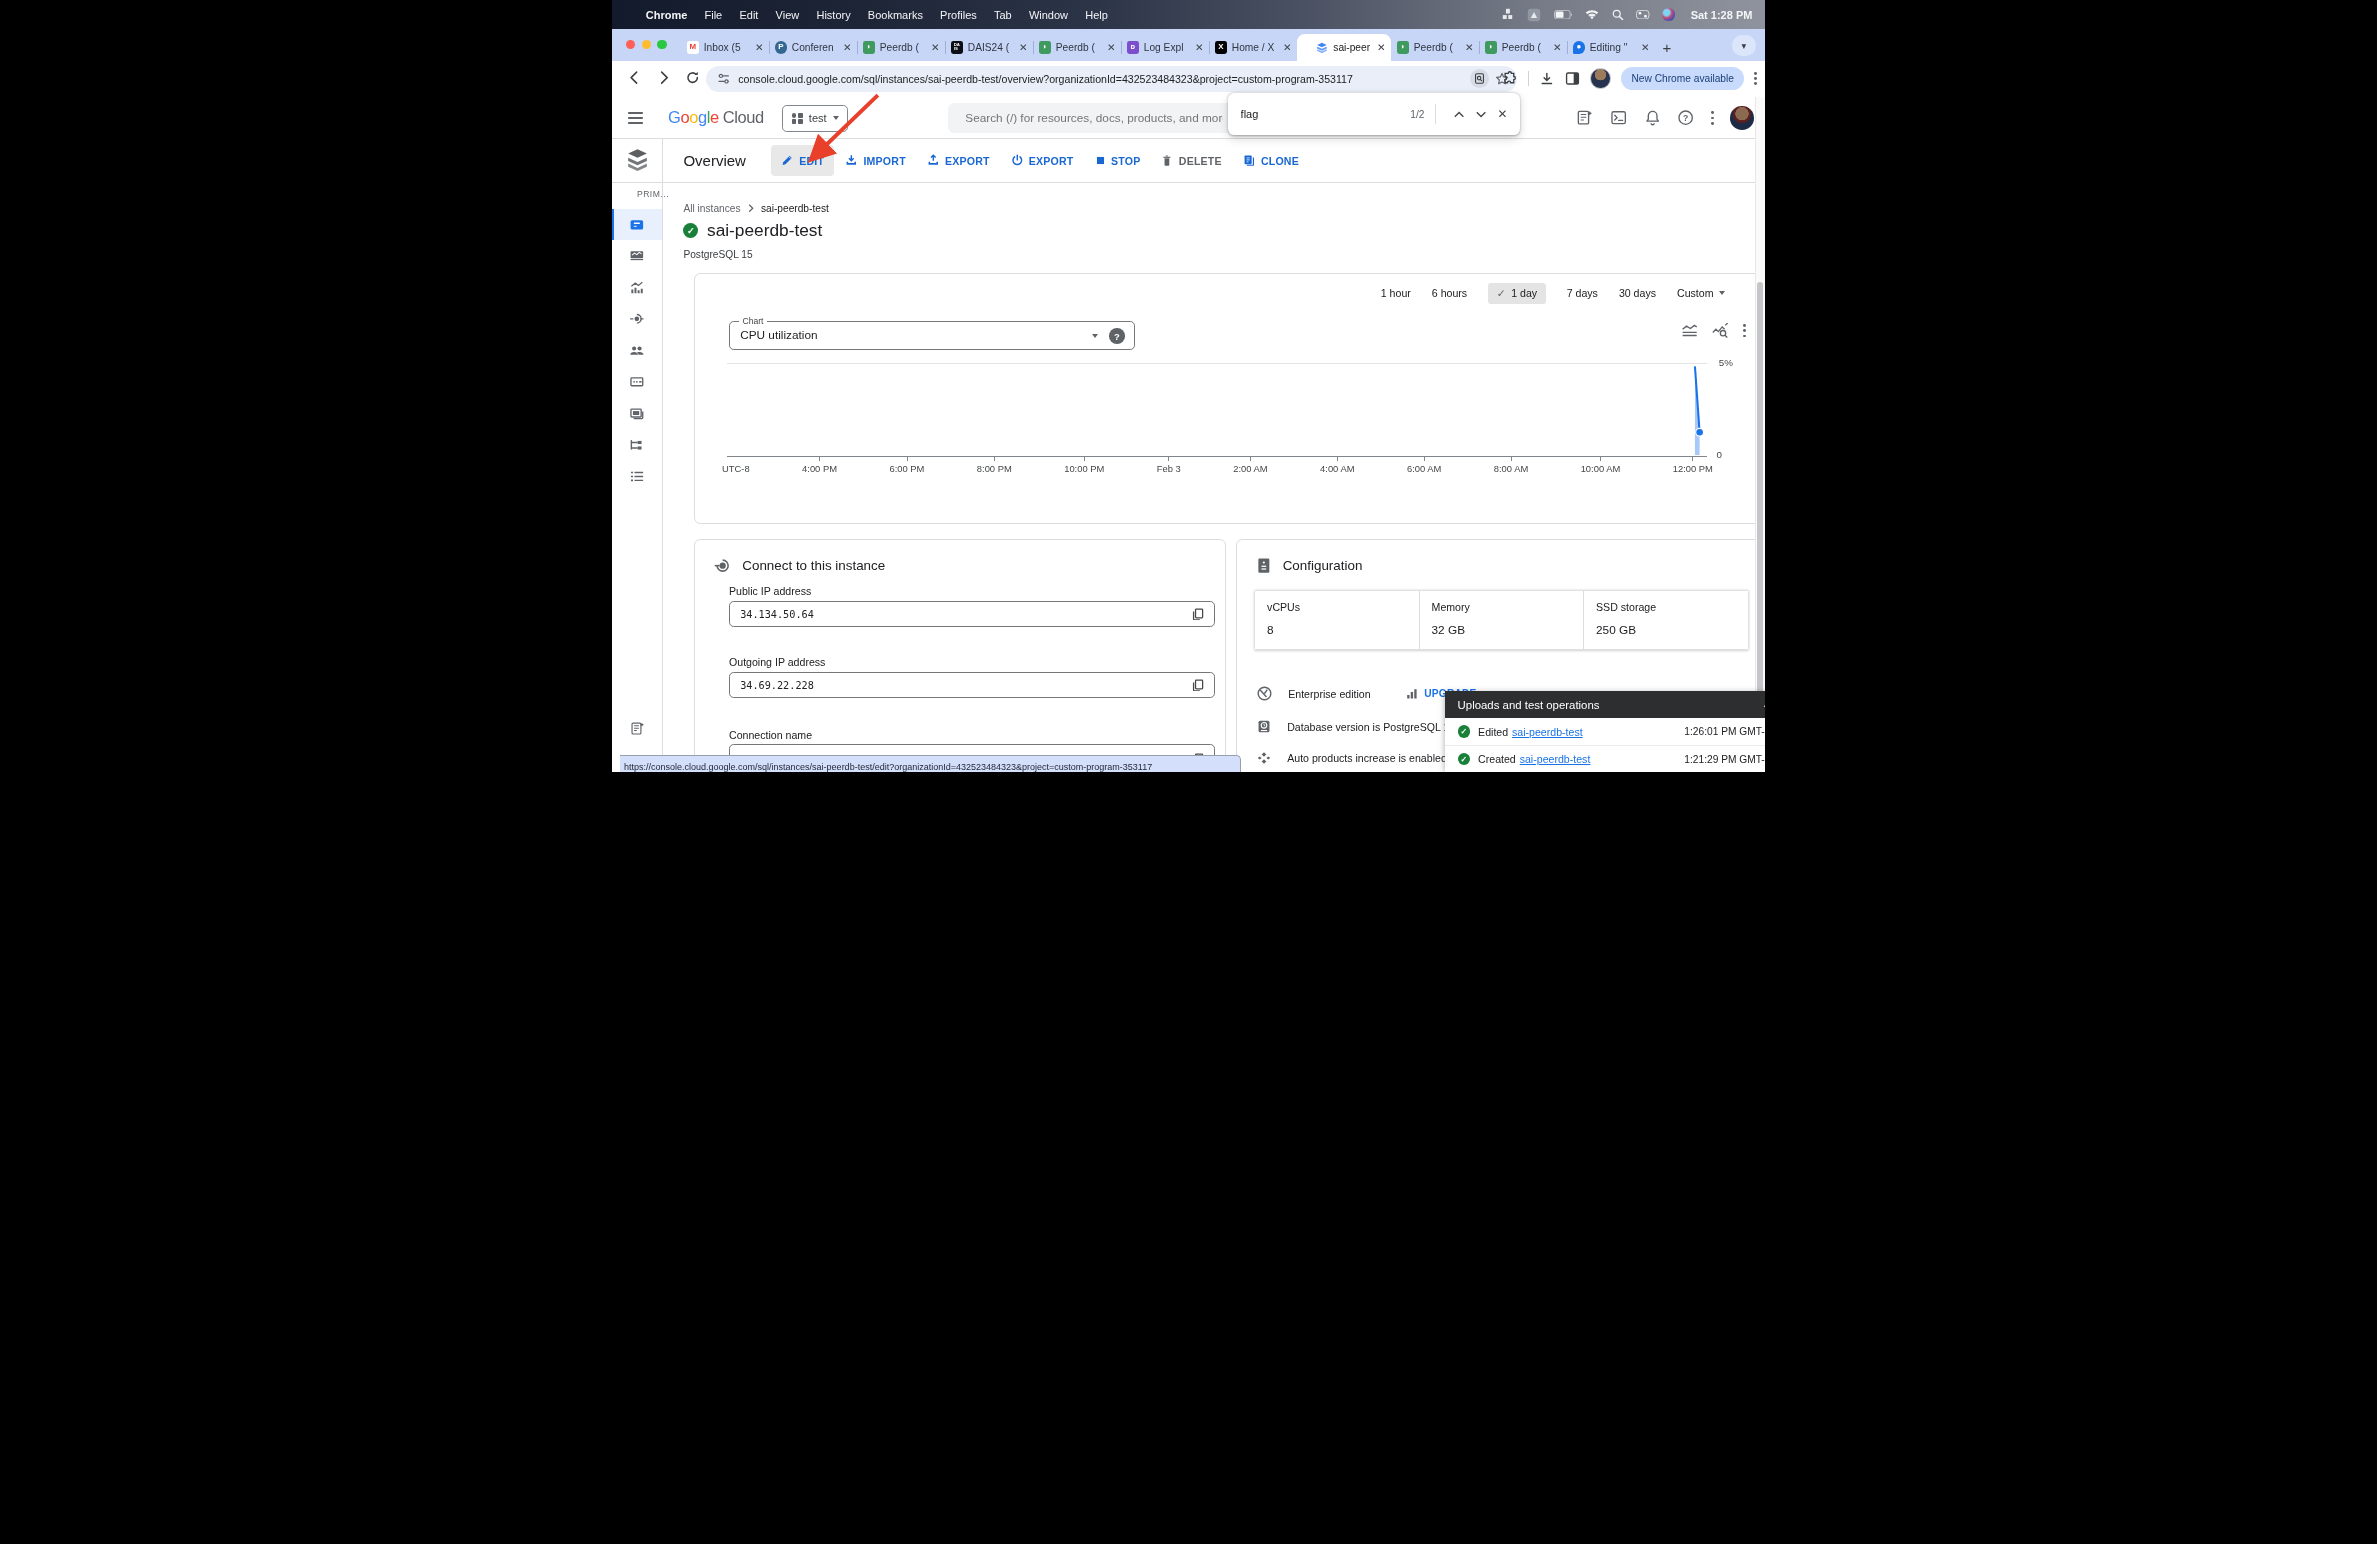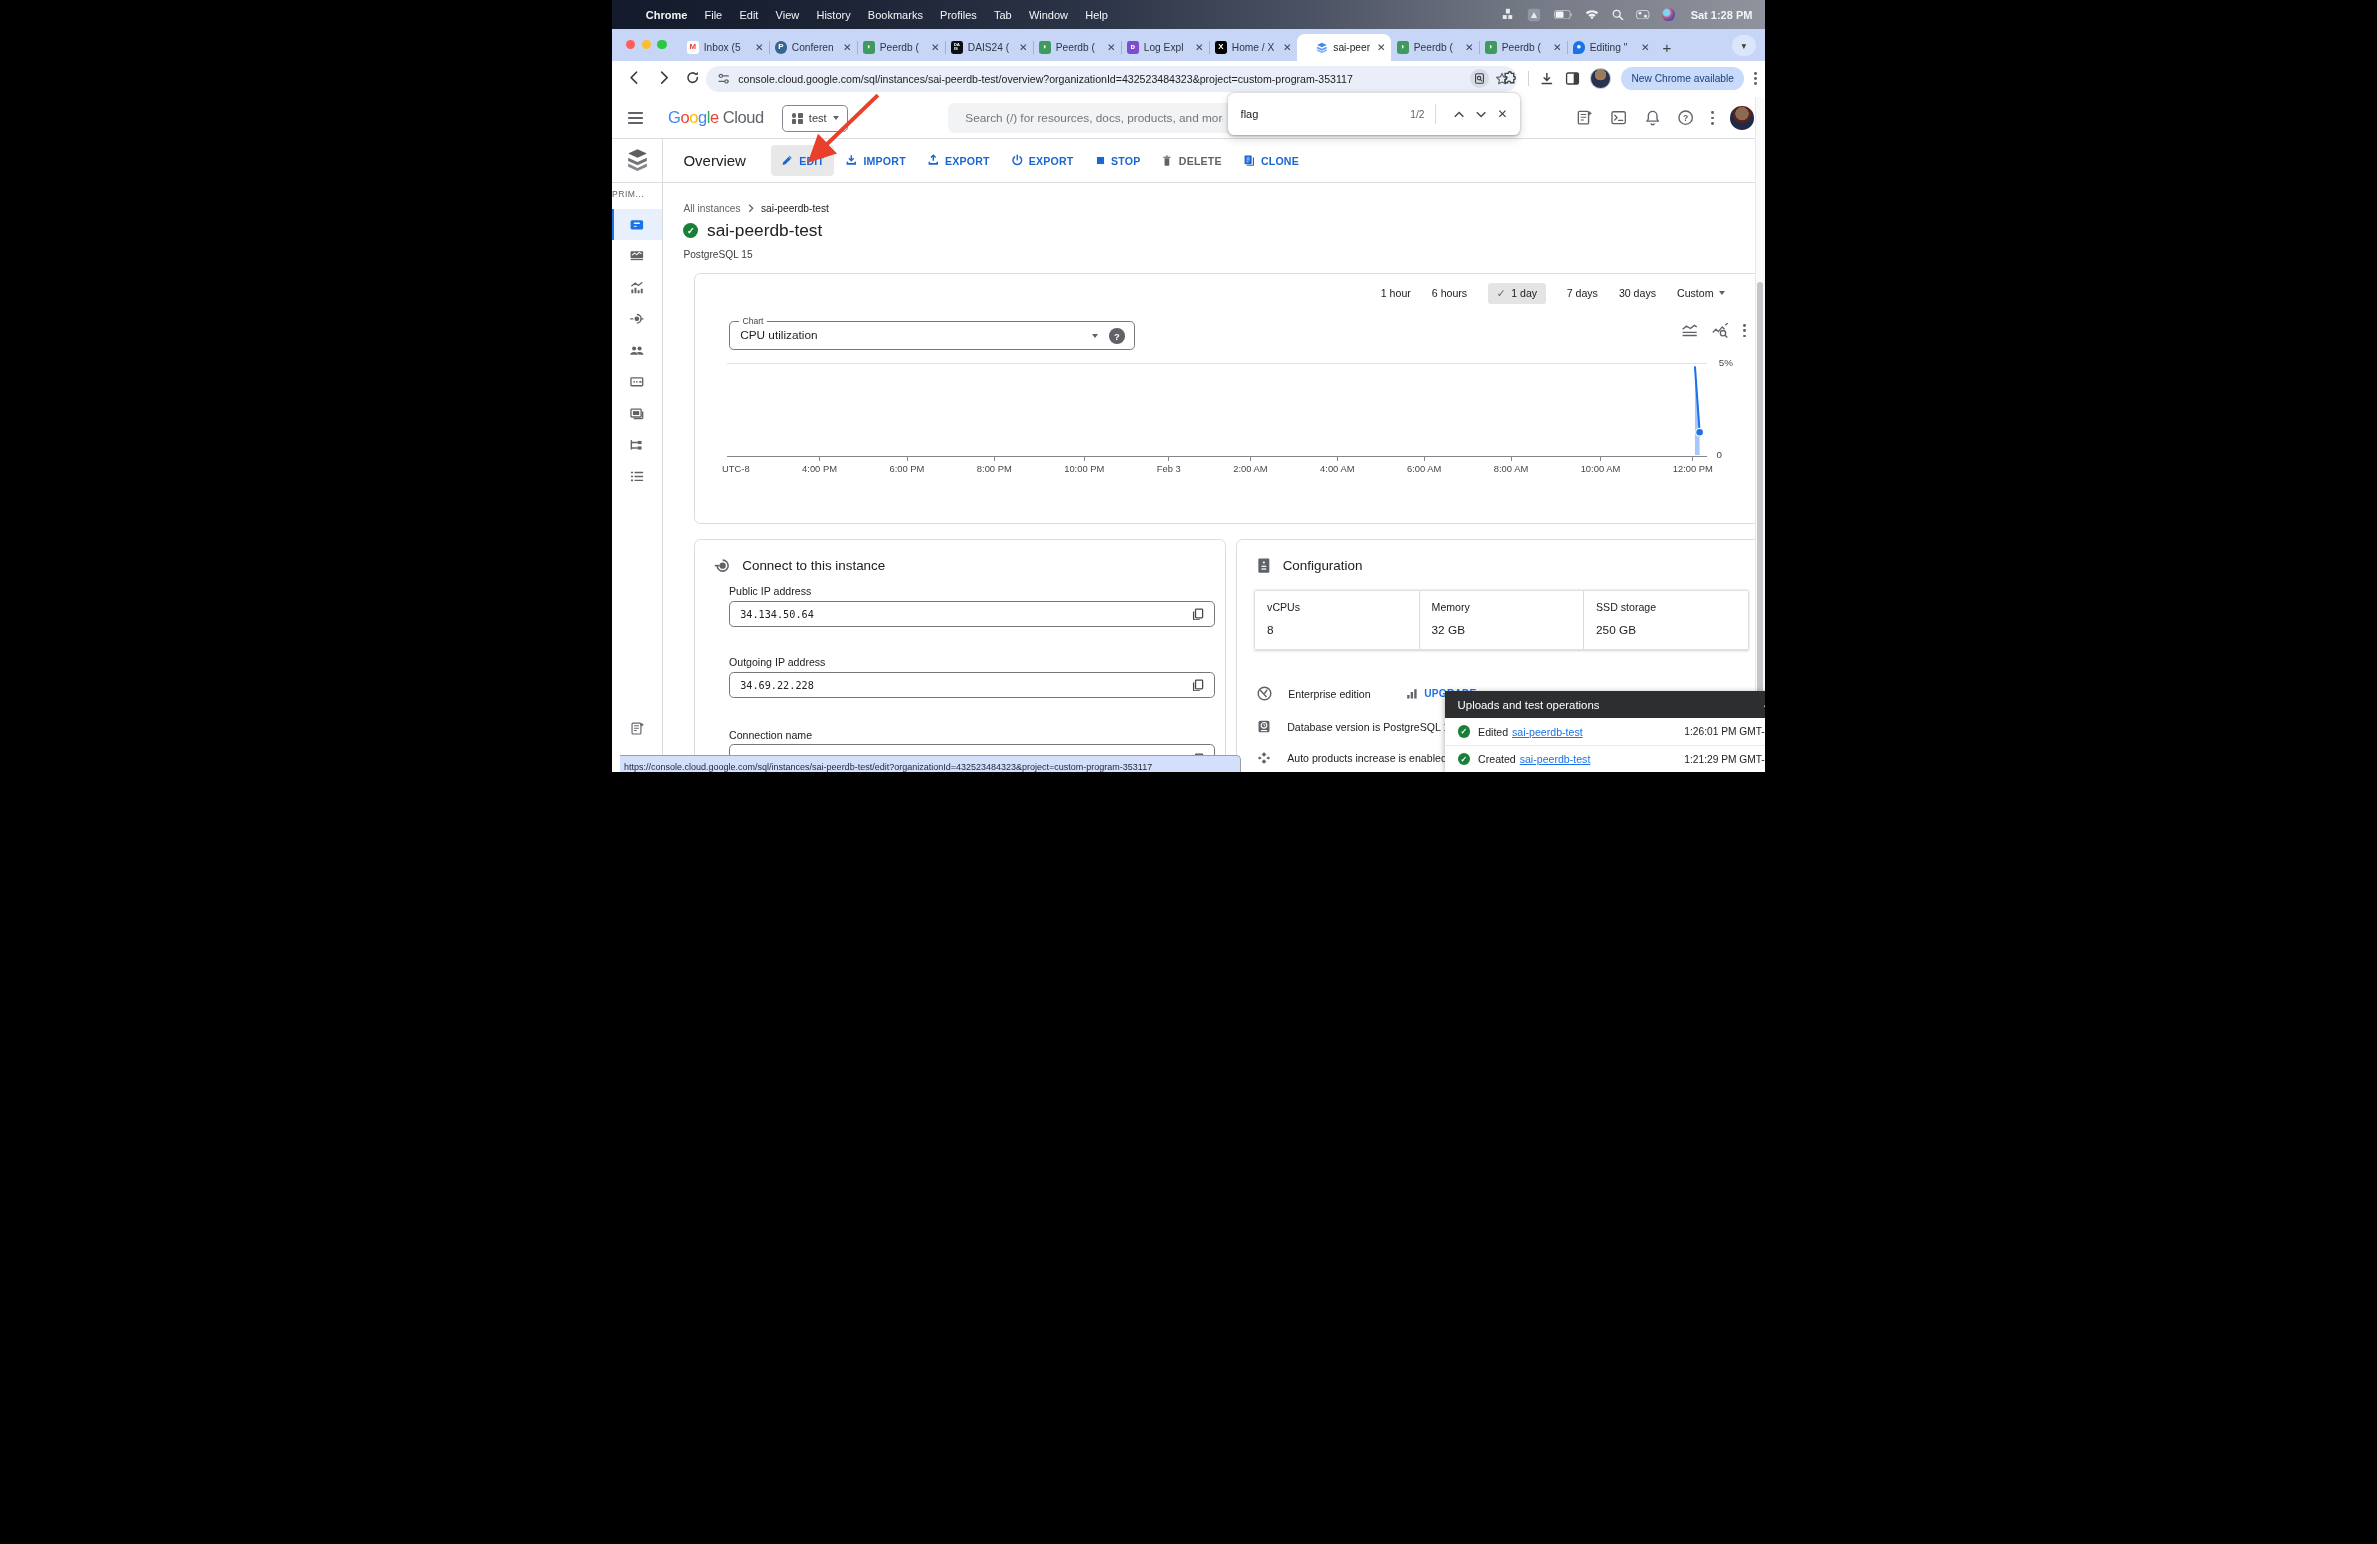--- a/index.html
+++ b/index.html
@@ -76,21 +76,21 @@
     box-shadow:0 0.8px 2.4px rgba(0,0,0,.3), 0 3.1px 9.4px rgba(0,0,0,.15); display:flex; align-items:center; padding:0 12.6px; z-index:40; }
   .findbar input { border:none; outline:none; flex:1; font-size:11px; color:#202124; font-family:"Liberation Sans",sans-serif; }
   .findcount { color:#5f6368; font-size:10.2px; }
   .finddiv { width:0.8px; height:20.4px; background:#dadce0; margin:0 11px; }
   .findbtn { color:#444746; font-size:10.2px; padding:0 6.3px; }
   .findx { font-size:11.8px; color:#3c4043; padding-left:4.7px; }
 
   
   .rail { position:absolute; left:0; top:139px; width:51px; bottom:0; background:#fff; border-right:0.8px solid #dadce0; z-index:5; }
   .rail-logo { position:absolute; left:15px; top:10.2px; }
-  .rail-sec { position:absolute; top:50px; left:0; width:100%; font-size:8.6px; letter-spacing:0.5px; color:#5f6368; }
+  .rail-sec { position:absolute; top:50px; left:16px; width:100%; text-align:center; font-size:8.6px; letter-spacing:0.5px; color:#5f6368; }
   .ritem { position:absolute; left:0; width:100%; height:31px; display:flex; align-items:center; justify-content:center; color:#5f6368; }
   .ritem.active { background:#e8f0fe; color:#1a73e8; }
   .ritem.active::before { content:""; position:absolute; left:0; top:0; width:2.4px; height:100%; background:#1a73e8; }
   .hline { position:absolute; left:0; top:182px; width:100%; height:0.8px; background:#dadce0; z-index:6; }
 
   .main { position:absolute; left:51px; top:139px; right:0; bottom:0; background:#fff; }
 
   
   .toolbar { position:absolute; left:0; top:0; width:100%; height:43px; display:flex; align-items:center; padding-left:20.4px; }
   .ov-title { font-size:15px; color:#202124; margin-right:25px; }

